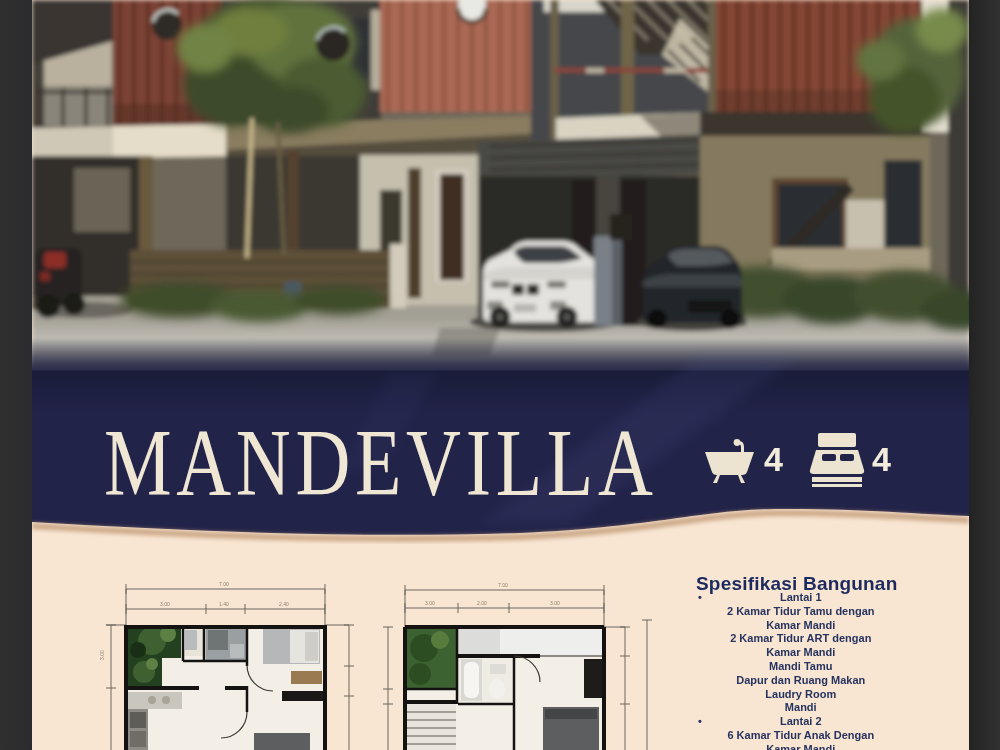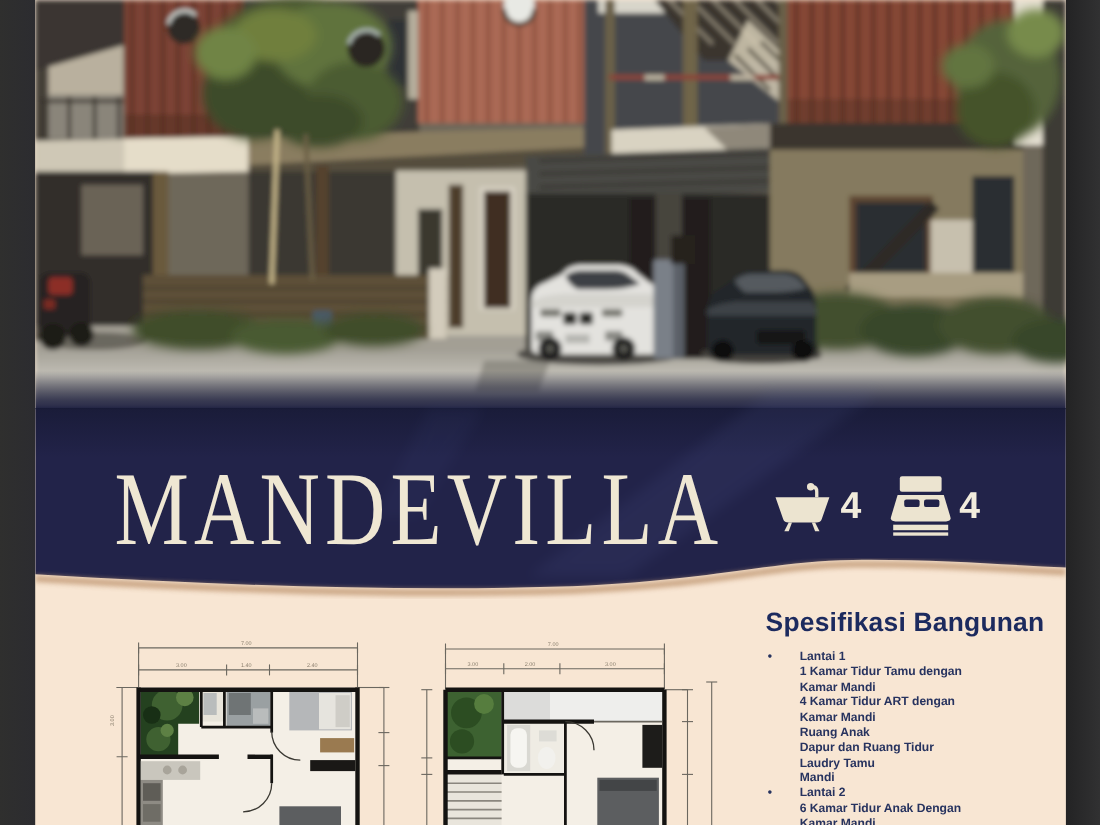--- a/index.html
+++ b/index.html
@@ -1,17 +1,17 @@
 <!DOCTYPE html>
 <html><head>
 <meta charset="utf-8">
 <style>
   html,body{margin:0;padding:0;width:1000px;height:750px;overflow:hidden;
     font-family:"Liberation Sans",sans-serif;background:#2d2d2c;}
-  #stage{position:relative;width:1000px;height:750px;}
+  #stage{position:relative;width:1000px;height:750px;text-align:center;}
   .abs{position:absolute;}
 </style>
 </head>
 <body>
 <div id="stage">
 
   <div class="abs" style="left:0;top:0;width:32px;height:750px;background:linear-gradient(90deg,#2f2f2e,#2c2c30);"></div>
 
   <div class="abs" style="left:969px;top:0;width:31px;height:750px;background:linear-gradient(90deg,#232324,#313132);"></div>
 
@@ -499,30 +499,30 @@
           <line x1="457" y1="629" x2="457" y2="704"></line>
           <line x1="458" y1="704" x2="514" y2="704"></line>
           <line x1="405" y1="689" x2="456" y2="689"></line>
         </g>
         <line x1="540" y1="656" x2="602" y2="656" stroke="#6a675f" stroke-width="1.5"></line>
 
         <path d="M514,656 A26,26 0 0 1 540,682" stroke="#3a3832" stroke-width="1.2" fill="none"></path>
       </g>
     </svg>
     
-    <div class="abs" style="left:664px;top:553px;font-size:24px;font-weight:bold;color:#1c2a5e;letter-spacing:0.2px;">Spesifikasi Bangunan</div>
+    <div class="abs" style="left:664px;top:573px;font-size:19px;font-weight:bold;color:#1c2a5e;letter-spacing:0.2px;">Spesifikasi Bangunan</div>
     
     <div class="abs" style="left:695px;top:591px;font-size:11px;font-weight:bold;color:#27335f;line-height:13.8px;white-space:nowrap;">
       <div style="position:relative;"><span style="position:absolute;left:-29px;">•</span>Lantai 1</div>
-      <div>1 Kamar Tidur Tamu dengan</div>
+      <div>2 Kamar Tidur Tamu dengan</div>
       <div>Kamar Mandi</div>
-      <div>4 Kamar Tidur ART dengan</div>
+      <div>2 Kamar Tidur ART dengan</div>
       <div>Kamar Mandi</div>
-      <div>Ruang Anak</div>
-      <div>Dapur dan Ruang Tidur</div>
-      <div>Laudry Tamu</div>
+      <div>Mandi Tamu</div>
+      <div>Dapur dan Ruang Makan</div>
+      <div>Laudry Room</div>
       <div>Mandi</div>
       <div style="position:relative;"><span style="position:absolute;left:-29px;">•</span>Lantai 2</div>
       <div>6 Kamar Tidur Anak Dengan</div>
       <div>Kamar Mandi</div>
     </div>
   </div>
 </div>
 
 </body></html>

